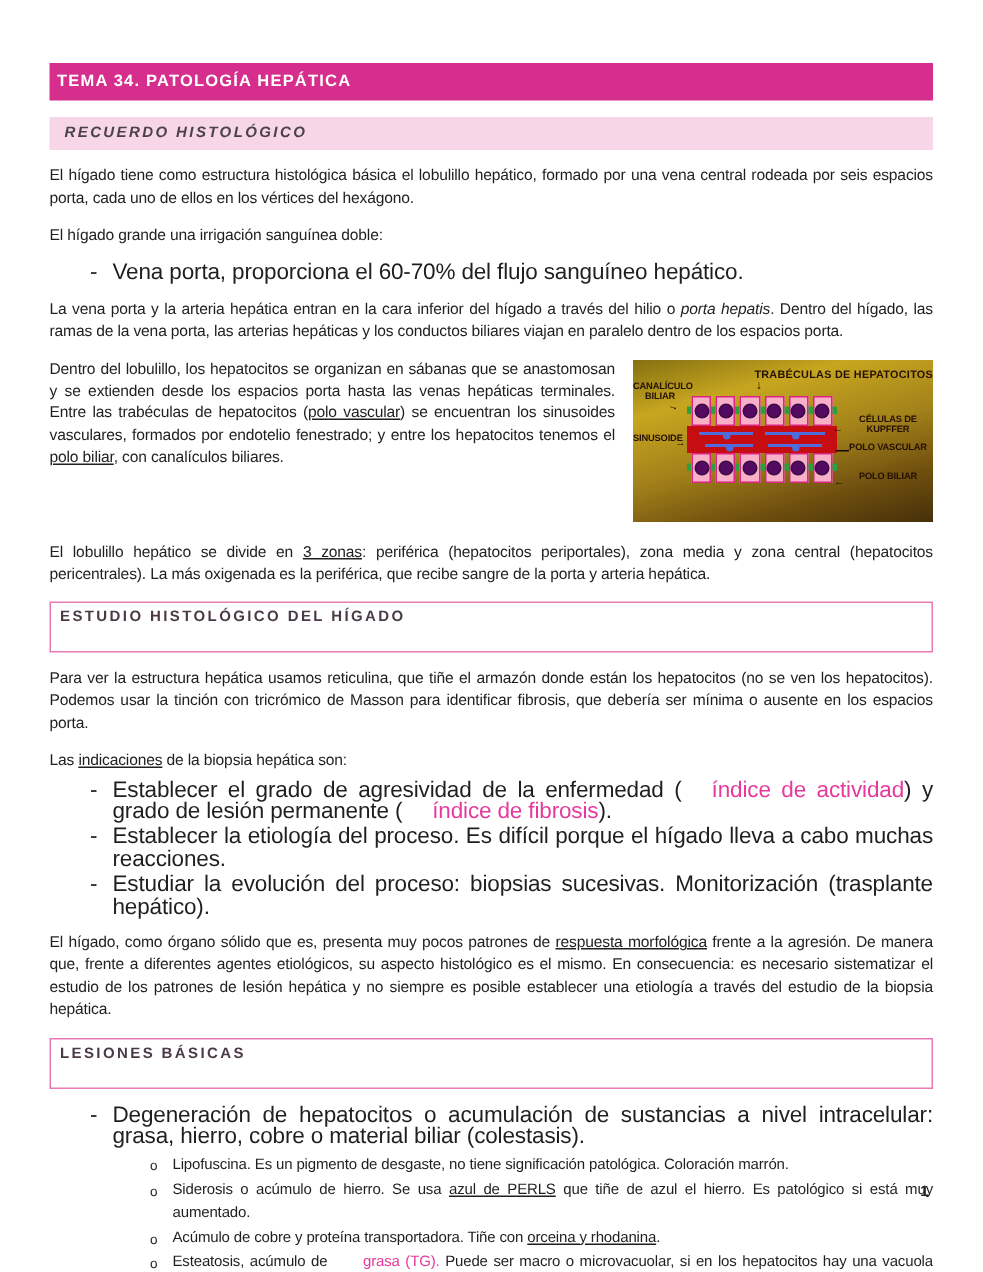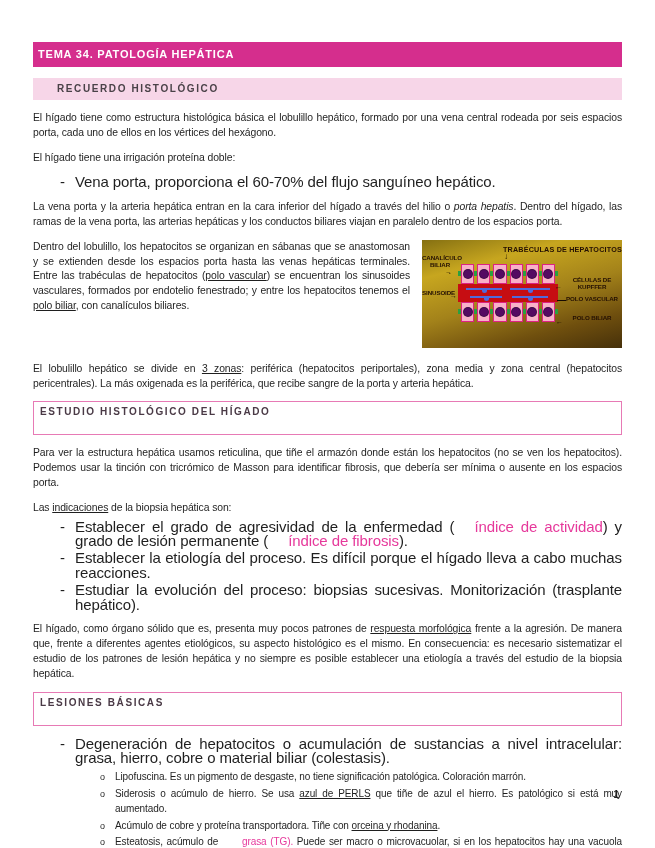--- a/index.html
+++ b/index.html
@@ -9,21 +9,21 @@
     overflow:hidden; padding:42px 33px 0; box-sizing:border-box;
   }
   .title-bar{
     height:25px; line-height:25px; background:var(--title-bar-bg,#d52e8d);
     color:#ffffff; font-weight:bold; font-size:11px; letter-spacing:0.8px;
     padding:0 5px; margin-bottom:11px;
   }
   .sec-bar{
     height:22px; line-height:22px; background:var(--section-header-bg,#f7d6e8);
     color:#4a4248; font-weight:bold; font-size:10px; letter-spacing:1.6px;
-    padding:0 24px; margin-bottom:11px;
+    padding:0 10px; margin-bottom:11px;font-style:italic;
   }
   .sec-box{
     height:34px; line-height:20px; background:#ffffff;
     border:1px solid var(--section-box-border,#e77ab5); box-sizing:border-box;
     color:#4a3a46; font-weight:bold; font-size:10px; letter-spacing:1.6px;
     padding:0 6px; margin-bottom:11px;
   }
   .para{margin:0 0 10px; font-size:10.4px; line-height:14.8px; text-align:justify; letter-spacing:-0.1px;}
   .list{margin:0 0 10px;}
   .li{position:relative; padding-left:42px; margin-bottom:2px; font-size:15px; line-height:14.8px; text-align:justify; letter-spacing:-0.1px;}
@@ -77,21 +77,21 @@
 
   <div class="title-bar">
     <span>TEMA 34. PATOLOGÍA HEPÁTICA</span>
   </div>
 
   <div class="sec-bar">
     <span>RECUERDO HISTOLÓGICO</span>
   </div>
 
   <p class="para"><span>El hígado tiene como estructura histológica básica el lobulillo hepático, formado por una vena central rodeada por seis espacios porta, cada uno de ellos en los vértices del hexágono.</span></p>
-  <p class="para"><span>El hígado tiene una irrigación proteína doble:</span></p>
+  <p class="para"><span>El hígado grande una irrigación sanguínea doble:</span></p>
 
   <div class="list">
     <div class="li"><span>Vena porta, proporciona el 60-70% del flujo sanguíneo hepático.</span></div>
   </div>
 
   <p class="para"><span>La vena porta y la arteria hepática entran en la cara inferior del hígado a través del hilio o </span><span class="i">porta hepatis</span><span>. Dentro del hígado, las ramas de la vena porta, las arterias hepáticas y los conductos biliares viajan en paralelo dentro de los espacios porta.</span></p>
 
   <div class="para wrap-block">
     <div class="diagram">
       <div class="dg-title">TRABÉCULAS DE HEPATOCITOS</div>

